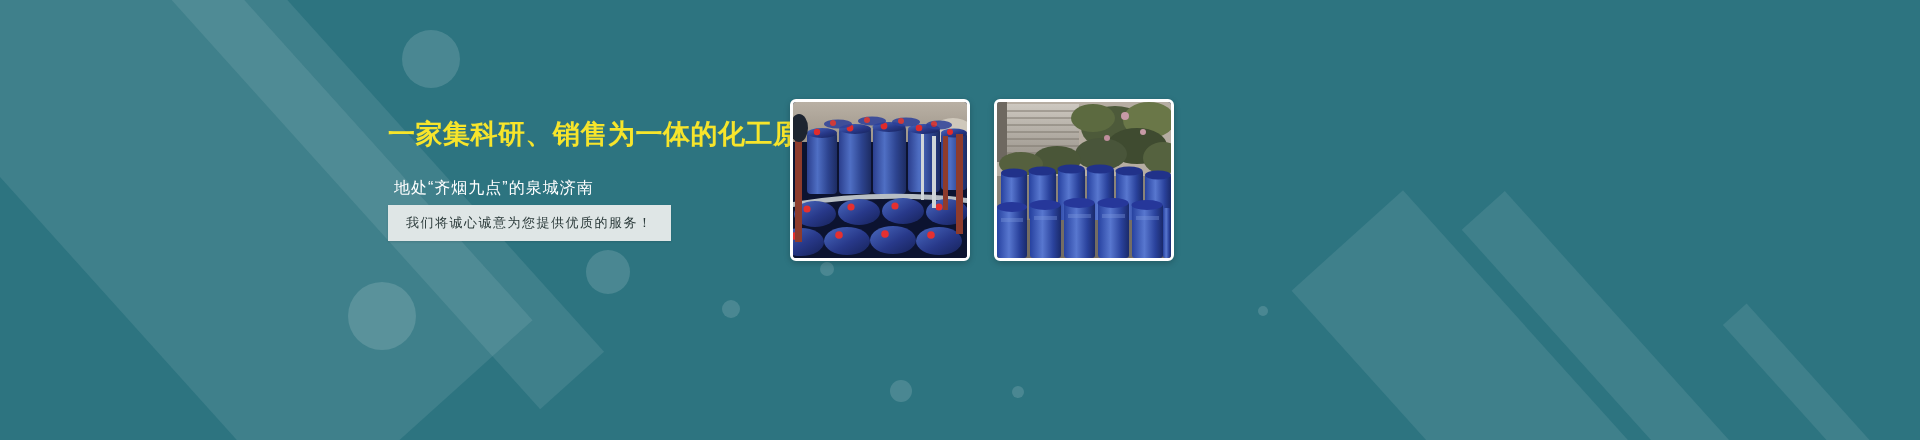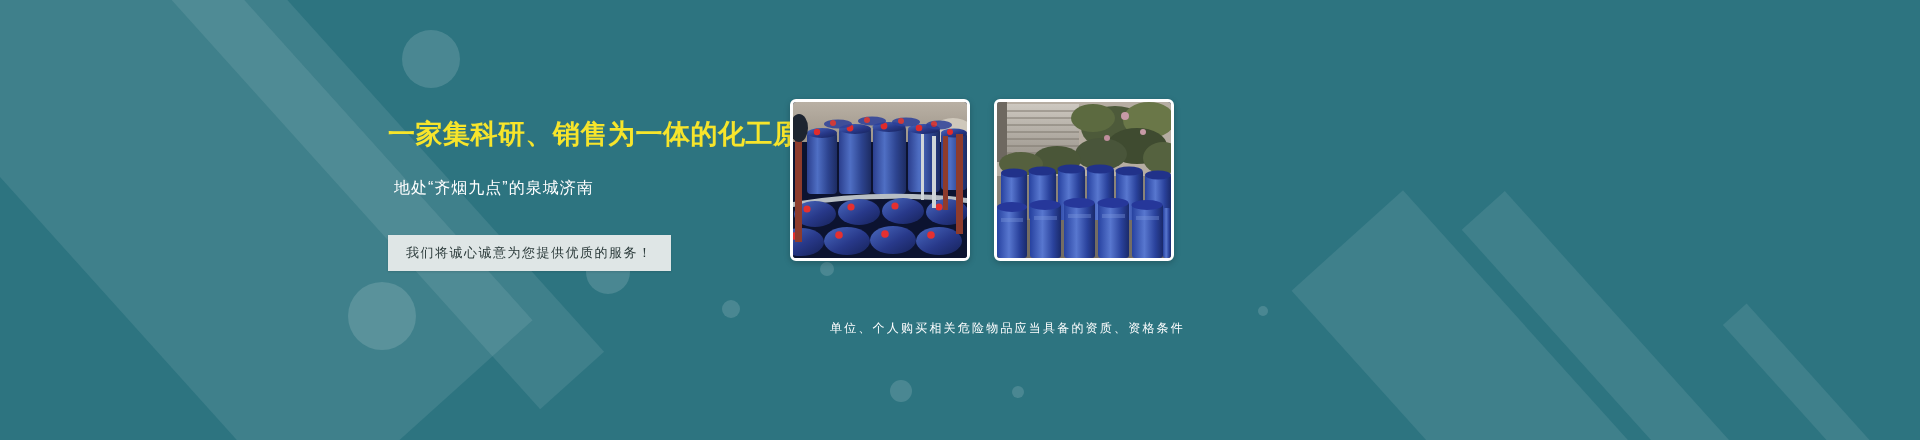--- a/index.html
+++ b/index.html
@@ -65,21 +65,20 @@
   .subline {
     color: #ffffff;
     font-size: 16px;
     letter-spacing: 1px;
     margin: 6px;
     padding-top: 22px;
     white-space: nowrap;
   }
   .cta {
     display: inline-block;
-    margin-top: 30px;
     background: #dfe6e6;
     color: #2b3a3a;
     font-size: 13px;
     letter-spacing: 1.5px;
     padding: 9px 18px 9px 18px;
     border: 0;
     box-shadow: 0 1px 2px rgba(0,0,0,0.12);
     white-space: nowrap;
     cursor: pointer;
   }
@@ -303,15 +302,14 @@
       <g fill="#7f9ade" opacity="0.35">
         <rect x="4" y="116" width="22" height="4"></rect>
         <rect x="37" y="114" width="23" height="4"></rect>
         <rect x="71" y="112" width="23" height="4"></rect>
         <rect x="105" y="112" width="23" height="4"></rect>
         <rect x="139" y="114" width="23" height="4"></rect>
       </g>
     </svg>
   </div>
 
-  <div class="caption">单位、个人购买相关危险物品应当具备的资质、资格条件</div>
 
 </div>
 
 </body></html>

